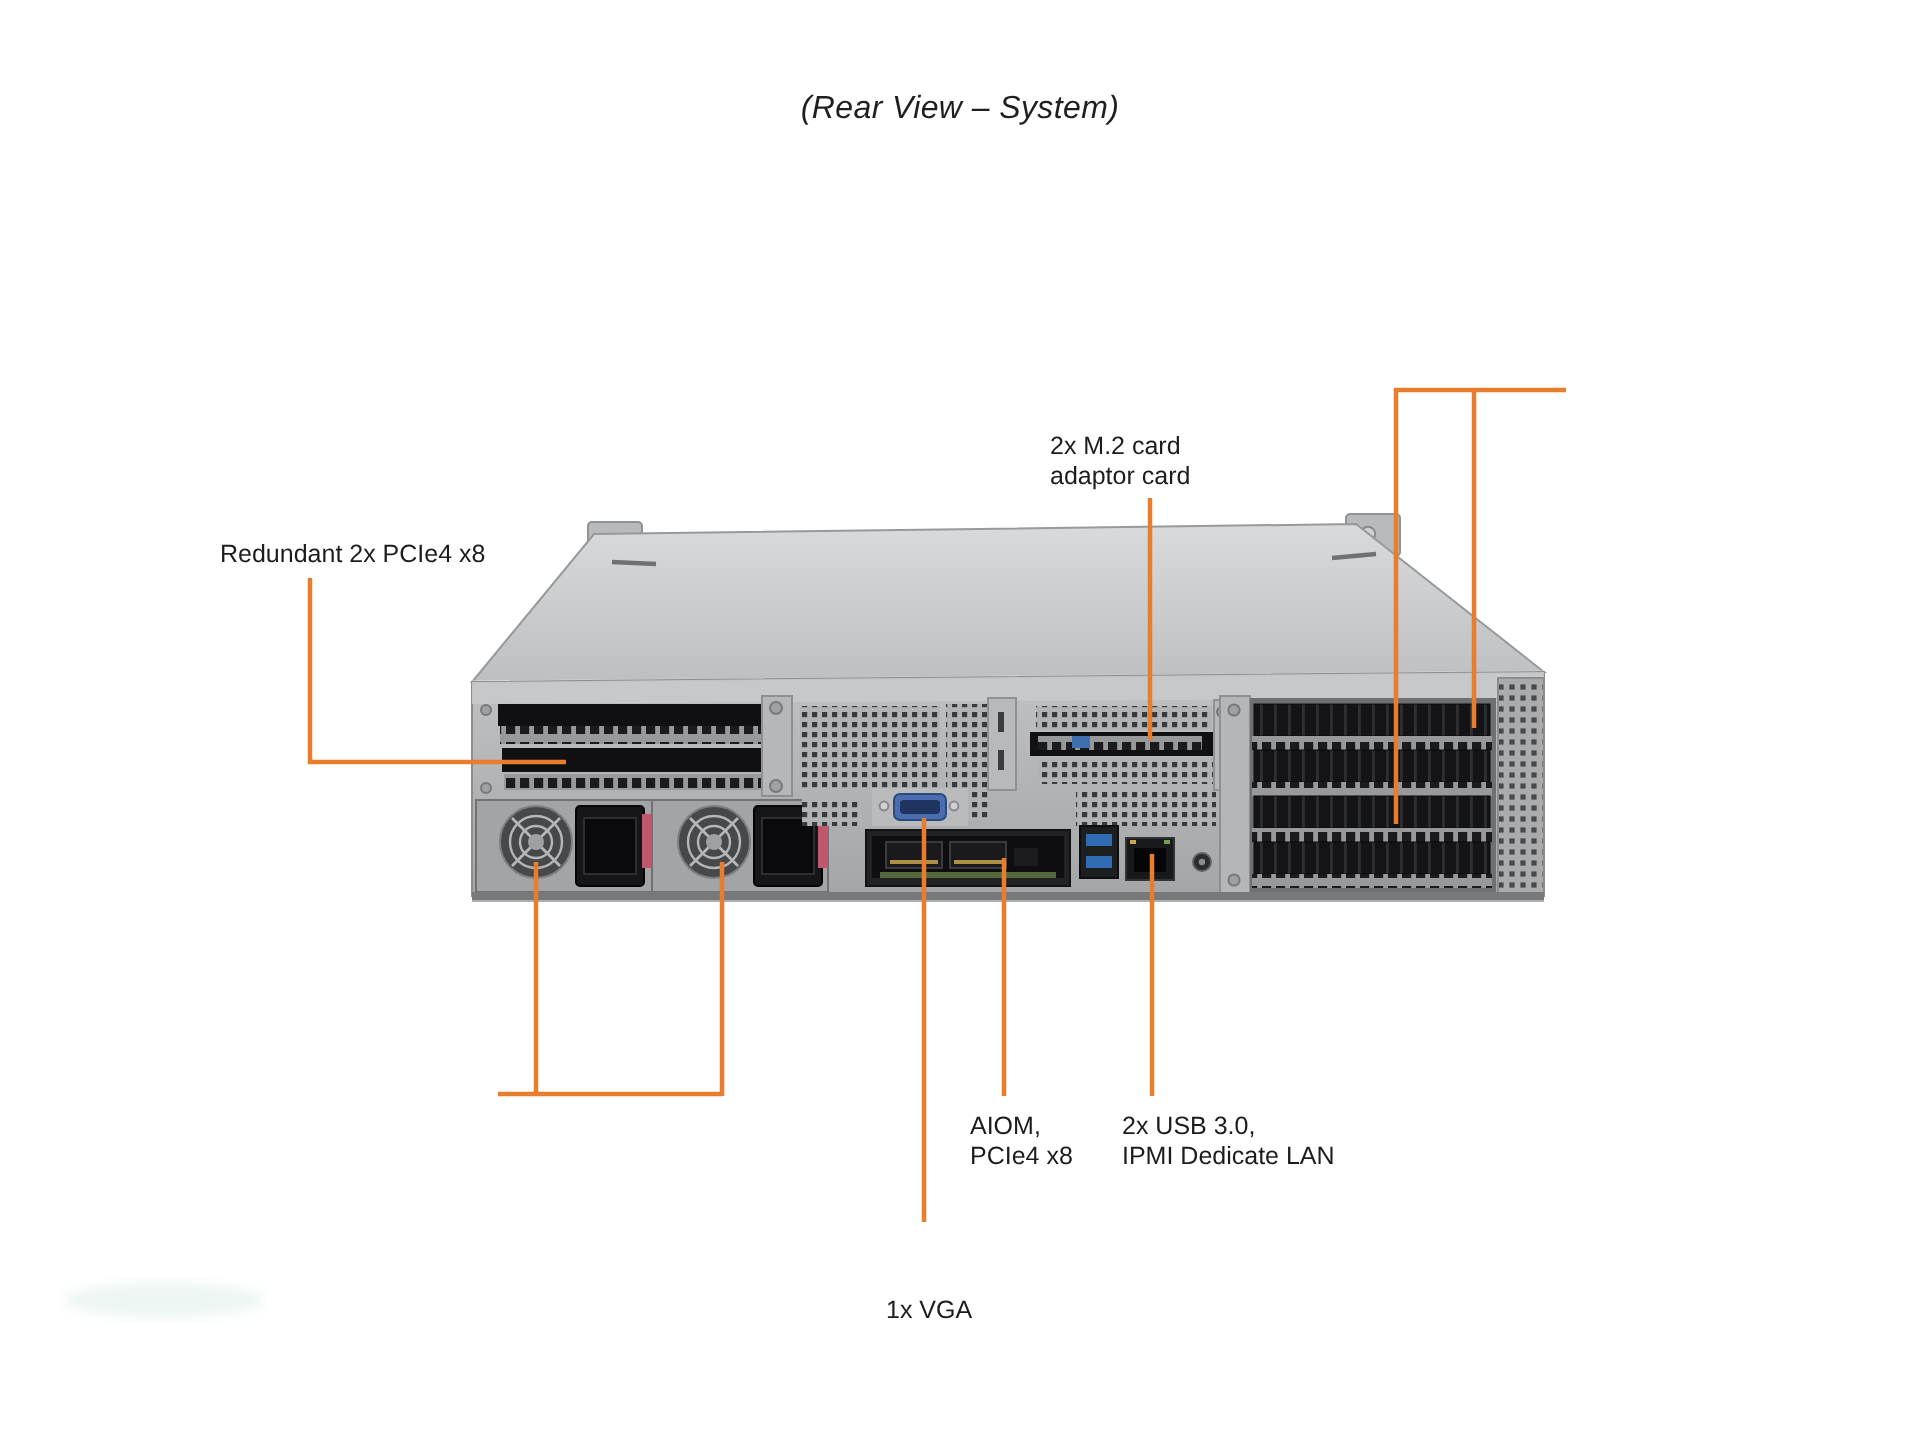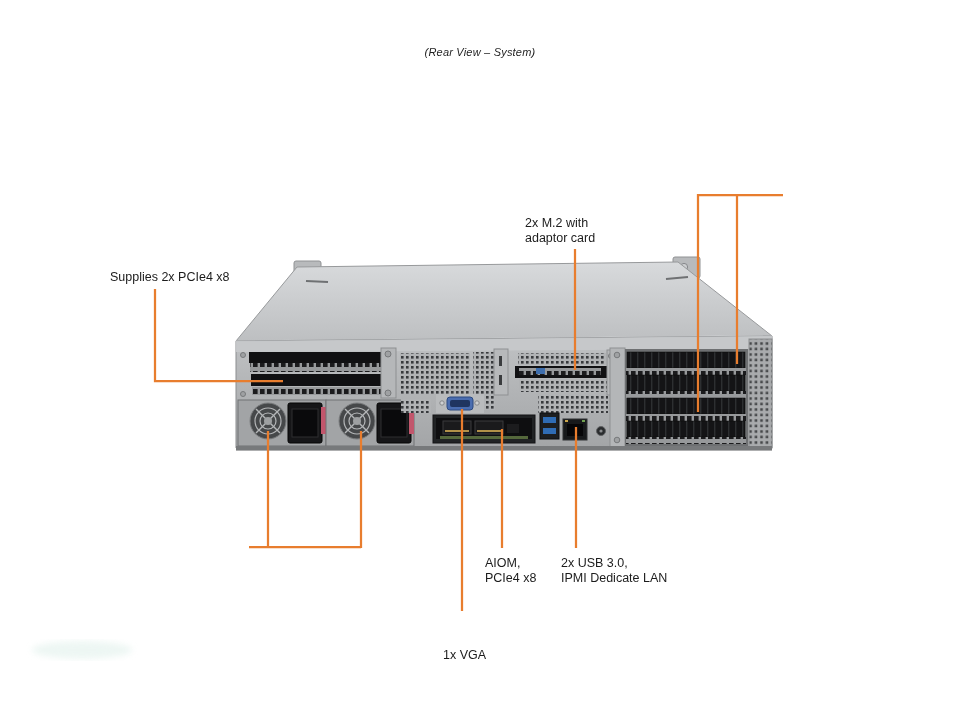--- a/index.html
+++ b/index.html
@@ -3,21 +3,21 @@
 <meta charset="utf-8">
 <style>
   html,body{margin:0;padding:0;background:#ffffff;}
   #stage{
     position:relative;width:960px;height:720px;background:#ffffff;overflow:hidden;
     font-family:"Liberation Sans","DejaVu Sans",sans-serif;
   }
   #chassis-art{position:absolute;left:0;top:0;}
   .title{
     position:absolute;left:330px;top:46px;width:300px;text-align:center;
-    font-size:11px;font-style:italic;color:#1f1f1f;letter-spacing:.2px;
+    font-size:16px;font-style:italic;color:#1f1f1f;letter-spacing:.2px;
   }
   .label{
     position:absolute;font-size:12.5px;line-height:15px;color:#1c1c1c;
     white-space:nowrap;
   }
 </style>
 </head>
 <body>
 
 <div id="stage">
@@ -215,26 +215,26 @@
       <line x1="502" y1="429" x2="502" y2="548" stroke="#e87d2e"></line>
       <line x1="576" y1="427" x2="576" y2="548" stroke="#e87d2e"></line>
       <line x1="462" y1="409" x2="462" y2="611" stroke="#e87d2e"></line>
     </g>
   </svg>
 
   <div class="title">(Rear View – System)</div>
 
 
   <div class="label" style="left:525px;top:216px">
-    <div>2x M.2 with</div>
+    <div>2x M.2 card</div>
     <div>adaptor card</div>
   </div>
 
   <div class="label" style="left:110px;top:270px">
-    <div>Supplies 2x PCIe4 x8</div>
+    <div>Redundant 2x PCIe4 x8</div>
   </div>
 
 
   <div class="label" style="left:485px;top:556px">
     <div>AIOM,</div>
     <div>PCIe4 x8</div>
   </div>
 
   <div class="label" style="left:561px;top:556px">
     <div>2x USB 3.0,</div>

